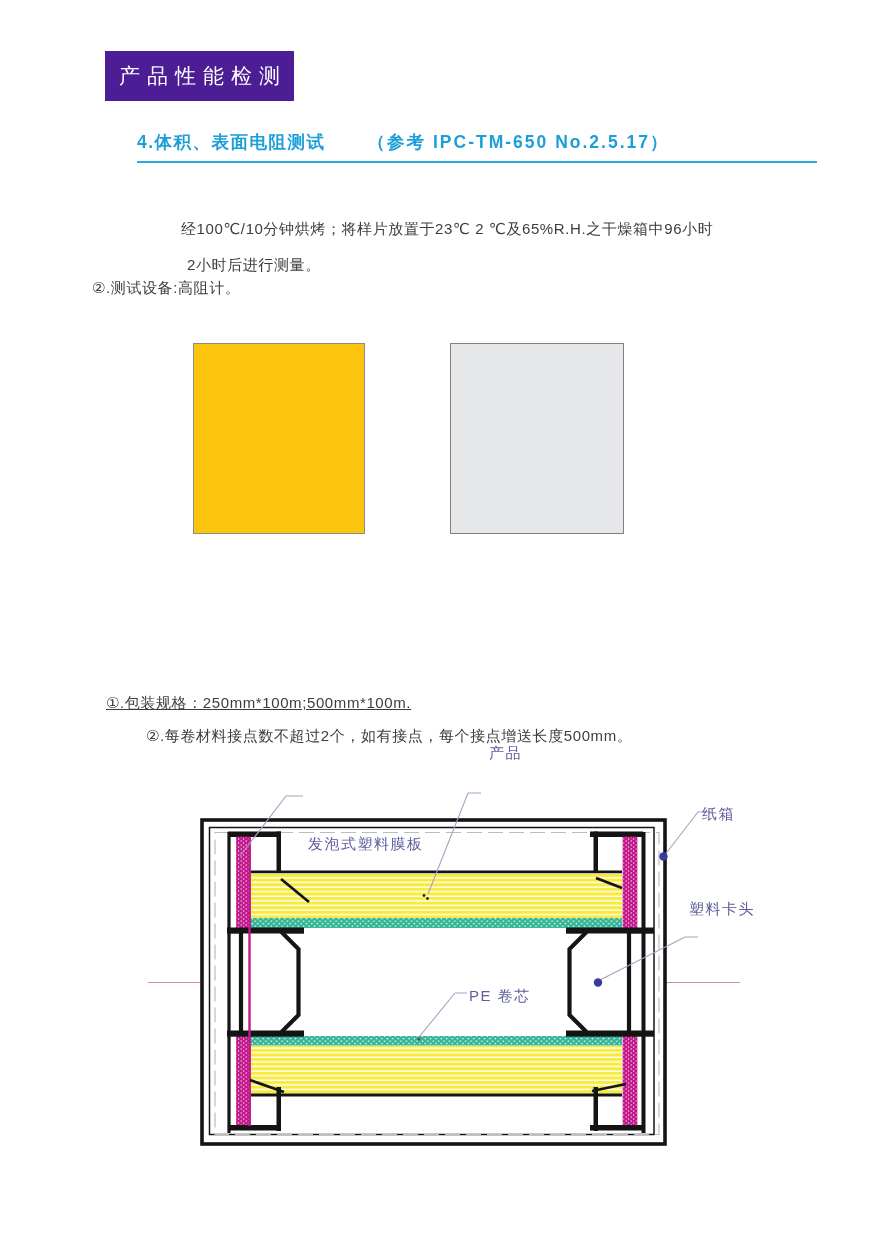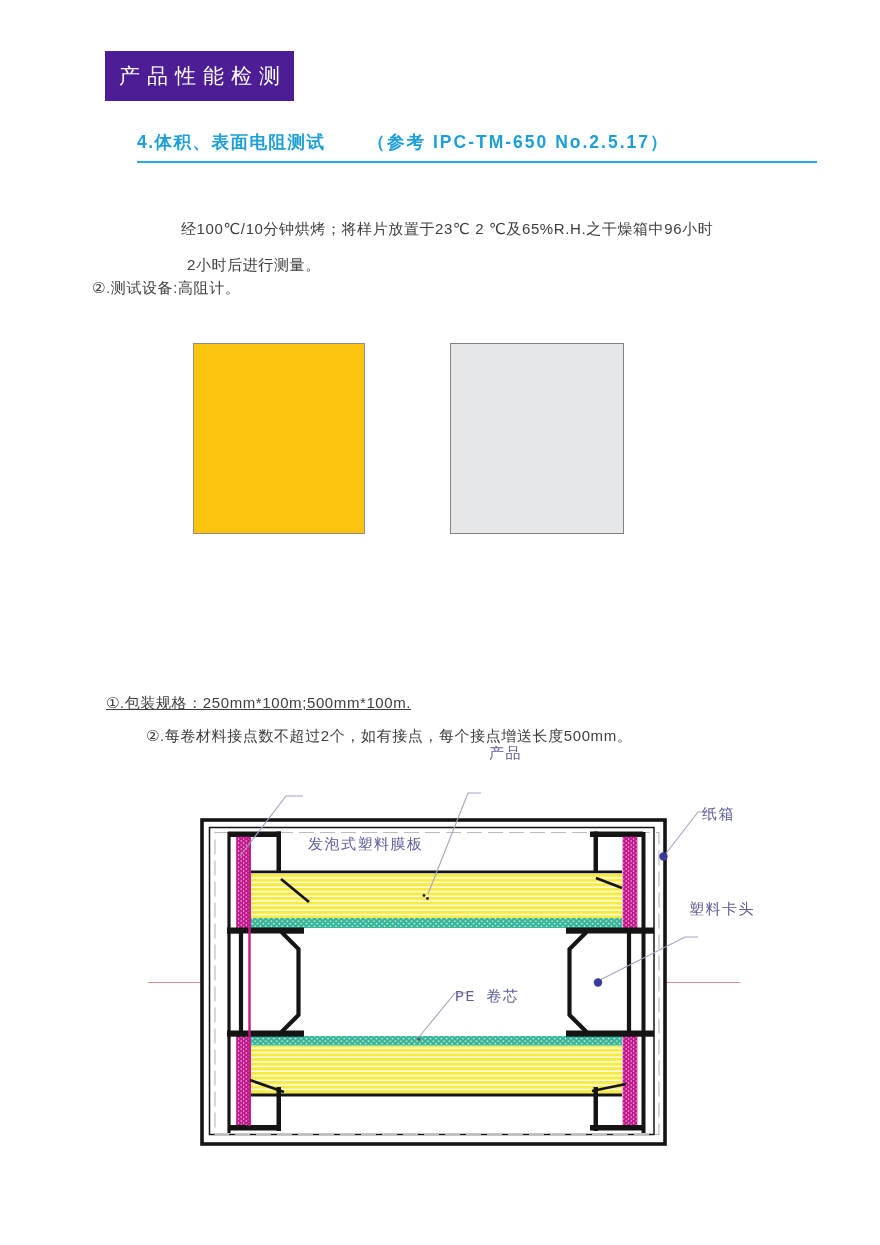--- a/index.html
+++ b/index.html
@@ -33,21 +33,21 @@
   
   #sq-yellow{left:193px;top:343px;width:170px;height:189px;background:#FCC40D;border:1px solid #8c8c8c;}
   #sq-gray{left:450px;top:343px;width:172px;height:189px;background:#E6E7E8;border:1px solid #808080;}
   
   #diagram-svg{left:130px;top:770px;}
   .dlabel{font-size:15px;letter-spacing:1.5px;color:#5E5E9C;font-weight:500;white-space:nowrap;}
   #lbl-foam{left:308px;top:787px;margin-top:48px;}
   #lbl-product{left:489px;top:744px;}
   #lbl-carton{left:702px;top:805px;}
   #lbl-clip{left:689px;top:900px;}
-  #lbl-core{left:455px;top:987px;font-family:Liberation Mono, monospace;}
+  #lbl-core{left:469px;top:987px;}
 </style>
 </head>
 <body>
 
 <div id="page">
 
   <div id="badge" class="abs">
     <span>产品性能检测</span>
   </div>
 

